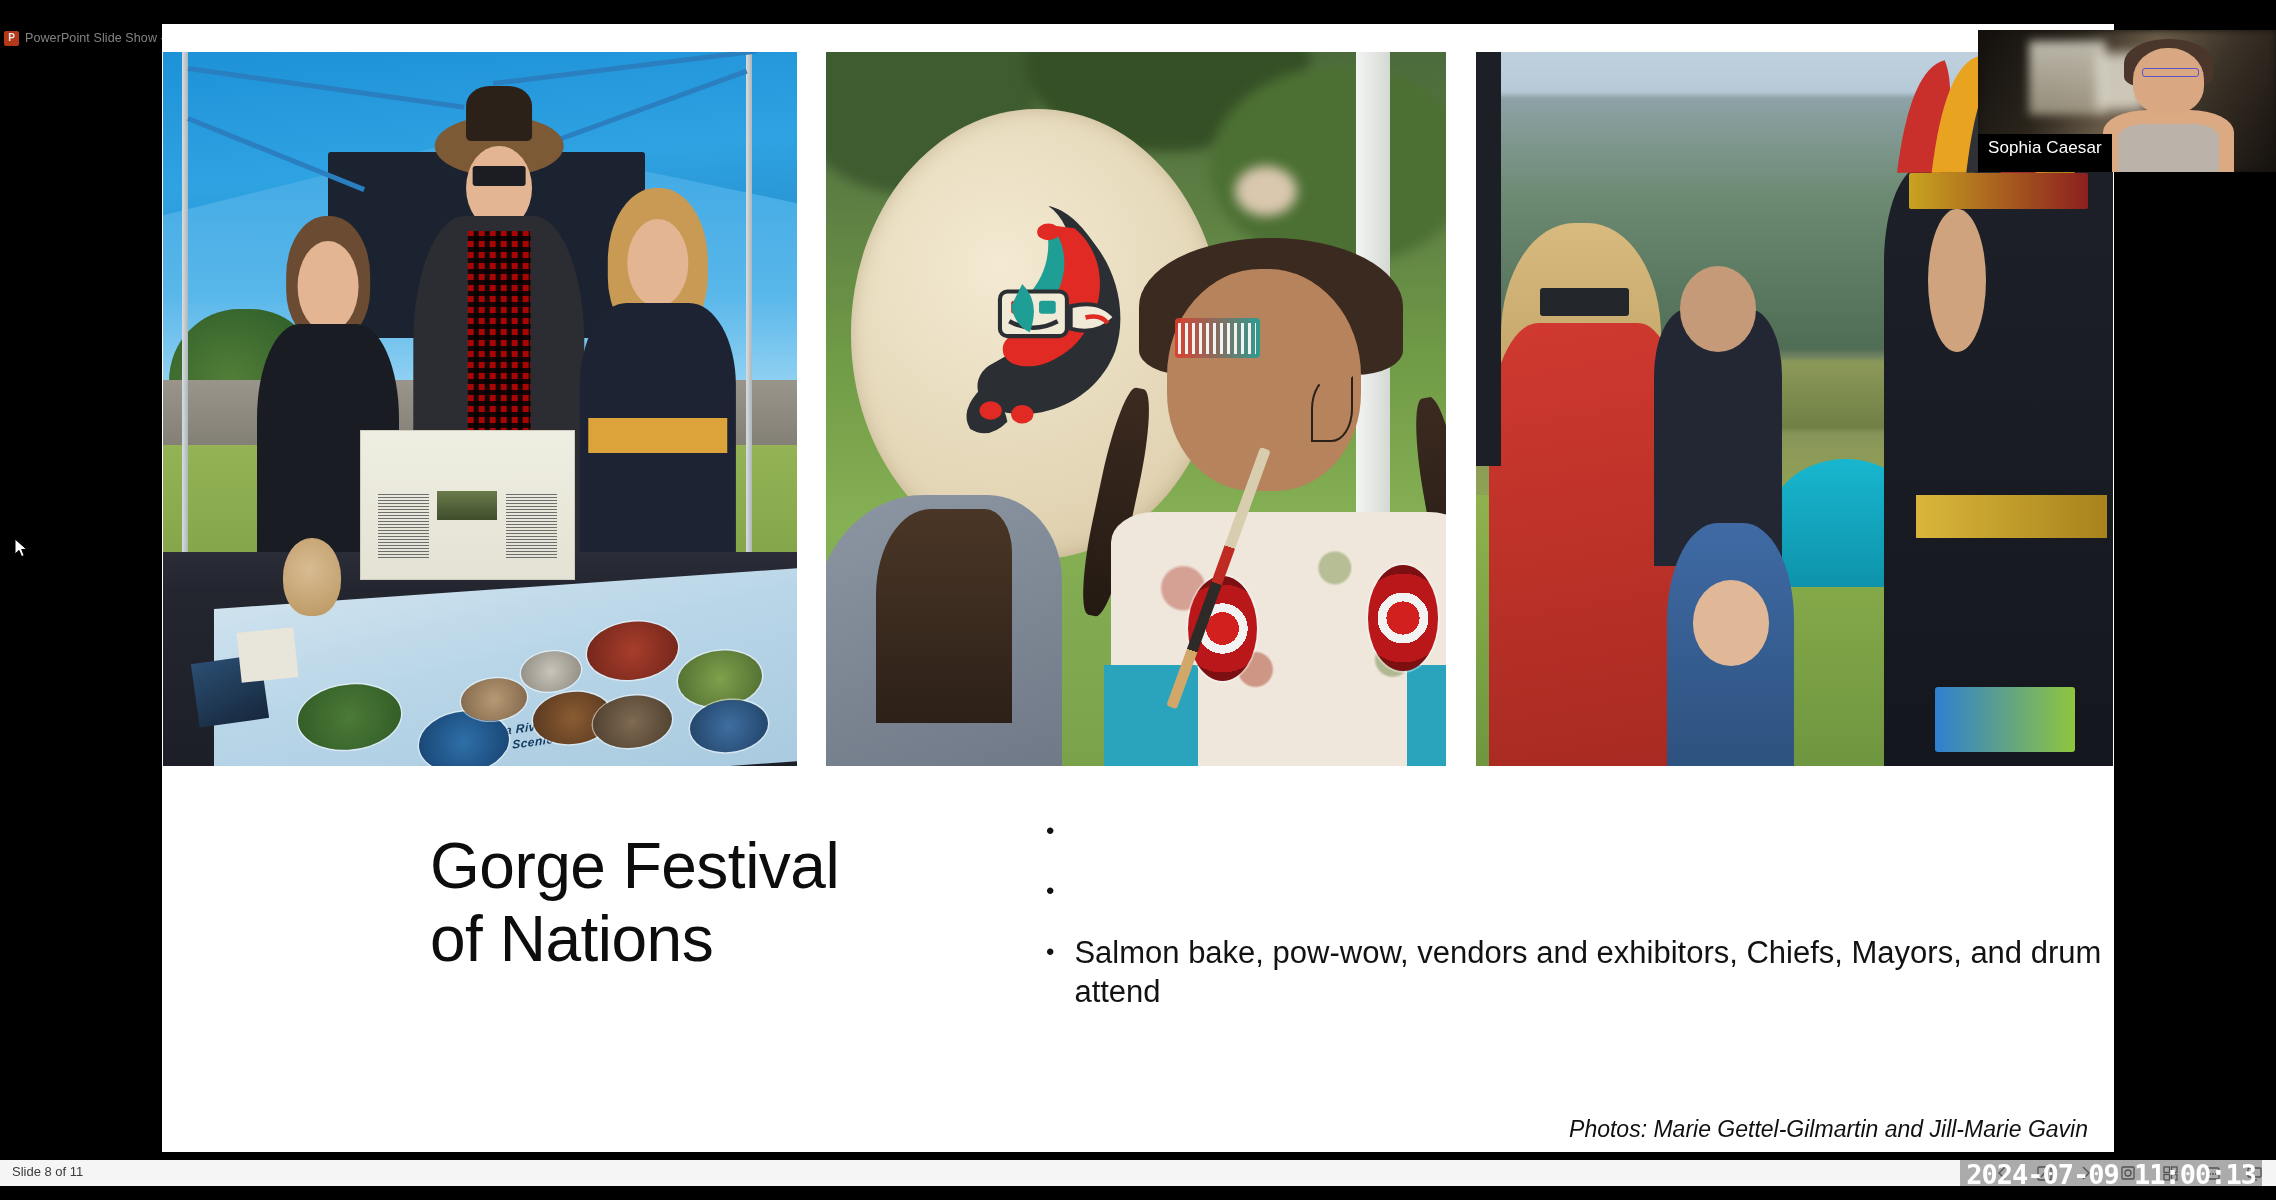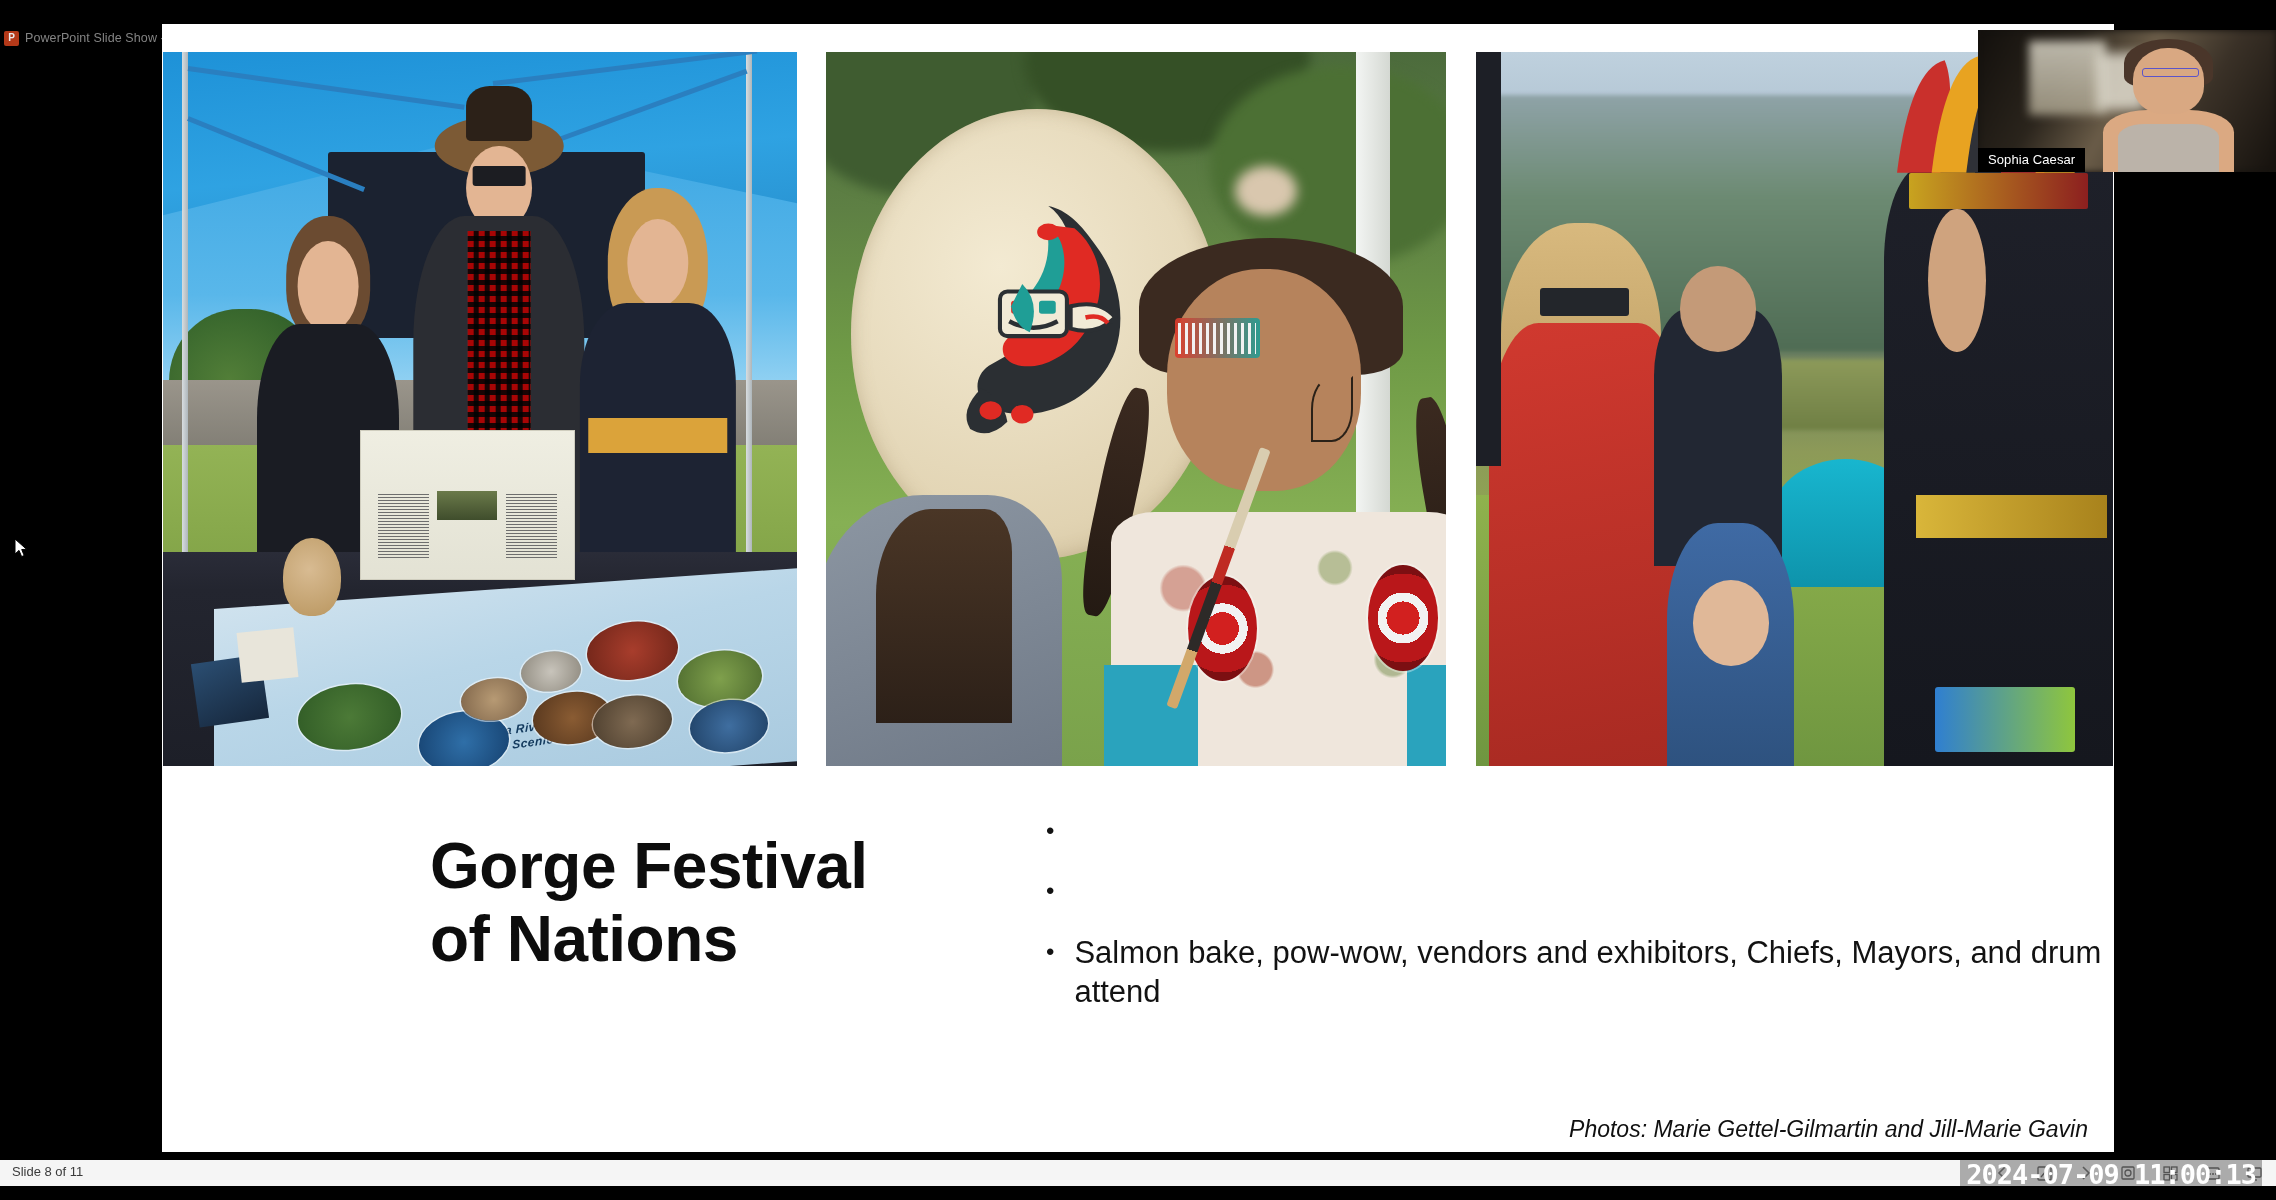--- a/index.html
+++ b/index.html
@@ -142,21 +142,21 @@
   .p3-band { position:absolute; right:4%; top:17%; width:28%; height:5%;
              background:linear-gradient(90deg,#c8a31f,#8c1f1f); border-radius:2px; }
   .p3-belt { position:absolute; right:1%; top:62%; width:30%; height:6%;
              background:linear-gradient(90deg,#d9b63a,#a8821c); }
   .p3-cuff { position:absolute; right:6%; bottom:2%; width:22%; height:9%;
              background:linear-gradient(90deg,#2f7fd1,#8fc63d); border-radius:3px; }
 
   
   #slide-title { position:absolute; left:268px; top:806px; width:470px;
                  font-size:64px; line-height:1.14; color:#0d0d0d;
-                 font-family:"Liberation Sans", sans-serif; font-weight:700;
+                 font-family:"Liberation Sans", sans-serif; font-weight:400;
                  letter-spacing:-.5px; }
   #bullets { position:absolute; left:884px; top:788px; width:1118px; }
   .bullet { display:flex; gap:20px; margin-bottom:22px;
             font-size:31px; line-height:1.28; color:#121212; }
   .bullet .dot { flex:0 0 auto; font-size:24px; line-height:1.6; }
   #credit { position:absolute; right:26px; top:1092px;
             font-size:23px; font-style:italic; color:#101010; }
 
   
   #webcam { position:absolute; left:1978px; top:30px; width:298px; height:142px;
@@ -172,21 +172,21 @@
             border-radius:48% 48% 42% 42%; background:#d9a882; filter:blur(.6px); }
   .wc-hair{ position:absolute; left:49%; top:6%; width:30%; height:34%;
             border-radius:50% 50% 22% 22%; background:#4a362a; }
   .wc-glass{position:absolute; left:55%; top:27%; width:19%; height:6%;
             border:1.5px solid #4d4ad0; border-radius:3px; opacity:.9; }
   .wc-torso{position:absolute; left:42%; top:56%; width:44%; height:46%;
             border-radius:34% 34% 0 0; background:#dba982; }
   .wc-top { position:absolute; left:47%; top:66%; width:34%; height:36%;
             background:#b9b3ab; border-radius:26% 26% 0 0; opacity:.95; }
   #wc-name{ position:absolute; left:0; bottom:0; background:#000;
-            color:#fff; font-size:13px; padding:4px 10px 5px 10px;
+            color:#fff; font-size:17px; padding:4px 10px 14px 10px;
             letter-spacing:.1px; }
 
   
   #statusbar { position:absolute; left:0; top:1160px; width:2276px; height:26px;
                background:#f5f5f5; }
   #slide-count{ position:absolute; left:12px; top:1164px;
                font-size:13px; color:#3b3b3b; }
   #navbar { position:absolute; right:0; top:1155px; width:300px; height:36px;
             display:flex; align-items:center; justify-content:flex-end;
             gap:22px; padding-right:12px; color:#6d6d6d; }

